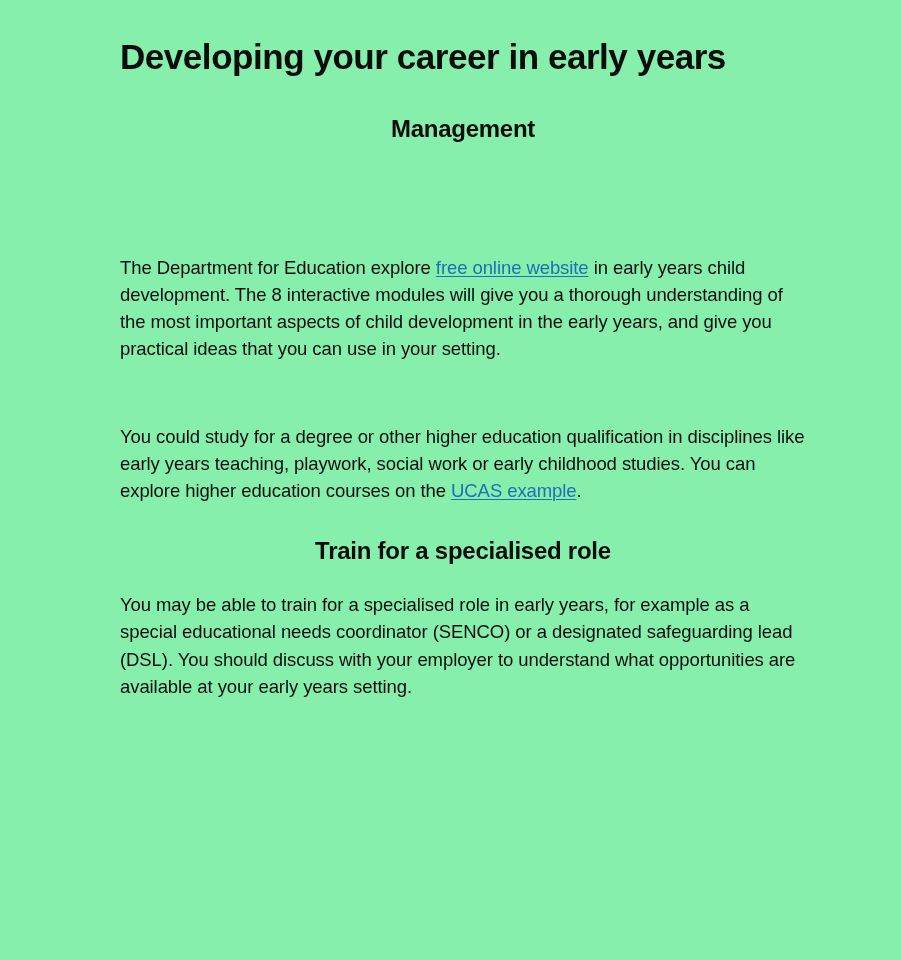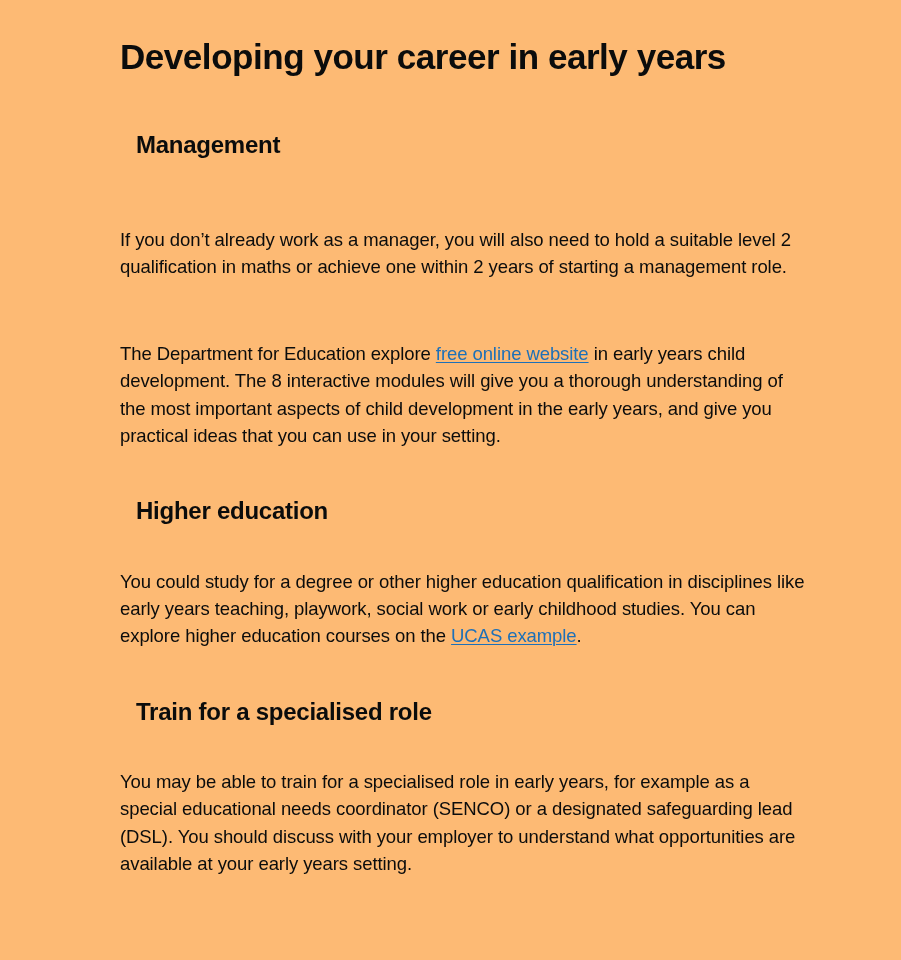--- a/index.html
+++ b/index.html
@@ -11,21 +11,21 @@
     width: 901px;
     min-height: 960px;
     background: #ffffff;
     font-family: "Liberation Sans", sans-serif;
     -webkit-font-smoothing: antialiased;
   }
   .page {
     width: 901px;
     min-height: 960px;
     box-sizing: border-box;
-    background: #fdba74;
+    background: #86efac;
     position: relative;
     padding-left: 27px;
   }
   .content {
     position: absolute;
     left: 120px;
     top: 38px;
     width: 686px;
   }
   h1.page-title {
@@ -37,22 +37,23 @@
     margin: 0 0 0 0;
     letter-spacing: -0.45px;
     -webkit-font-smoothing: antialiased;
   }
   h2.section-heading {
     font-family: "Liberation Sans", sans-serif;
     font-size: 24px;
     line-height: 1.1;
     font-weight: bold;
     color: #0b0c0c;
-    margin: 16px;
+    margin: 0;
     letter-spacing: -0.25px;
+    text-align: center;
   }
   p.body-text {
     font-family: "Liberation Sans", sans-serif;
     font-size: 18.5px;
     line-height: 27.3px;
     color: #0b0c0c;
     margin: 0;
     letter-spacing: -0.08px;
   }
   
@@ -74,28 +75,26 @@
 
 <div class="page">
   <div class="content">
 
     <h1 class="page-title">Developing your career in early years</h1>
     <div class="gap-title"></div>
 
     <h2 class="section-heading">Management</h2>
     <div class="gap-h2"></div>
     <div class="gap-para"></div>
-    <p class="body-text"><span>If you don’t already work as a manager, you will also need to hold a suitable level 2 qualification in maths or achieve one within 2 years of starting a management role.</span></p>
     <div class="gap-sect"></div>
 
     <div class="gap-h2"></div>
     <p class="body-text"><span>The Department for Education explore </span><a class="govuk-link" href="#">free online website</a><span> in early years child development. The 8 interactive modules will give you a thorough understanding of the most important aspects of child development in the early years, and give you practical ideas that you can use in your setting.</span></p>
     <div class="gap-sect"></div>
 
-    <h2 class="section-heading">Higher education</h2>
     <div class="gap-h2"></div>
     <p class="body-text"><span>You could study for a degree or other higher education qualification in disciplines like early years teaching, playwork, social work or early childhood studies. You can explore higher education courses on the </span><a class="govuk-link" href="#">UCAS example</a><span>.</span></p>
     <div class="gap-sect"></div>
 
     <h2 class="section-heading">Train for a specialised role</h2>
     <div class="gap-h2"></div>
     <p class="body-text"><span>You may be able to train for a specialised role in early years, for example as a special educational needs coordinator (SENCO) or a designated safeguarding lead (DSL). You should discuss with your employer to understand what opportunities are available at your early years setting.</span></p>
 
   </div>
 </div>

